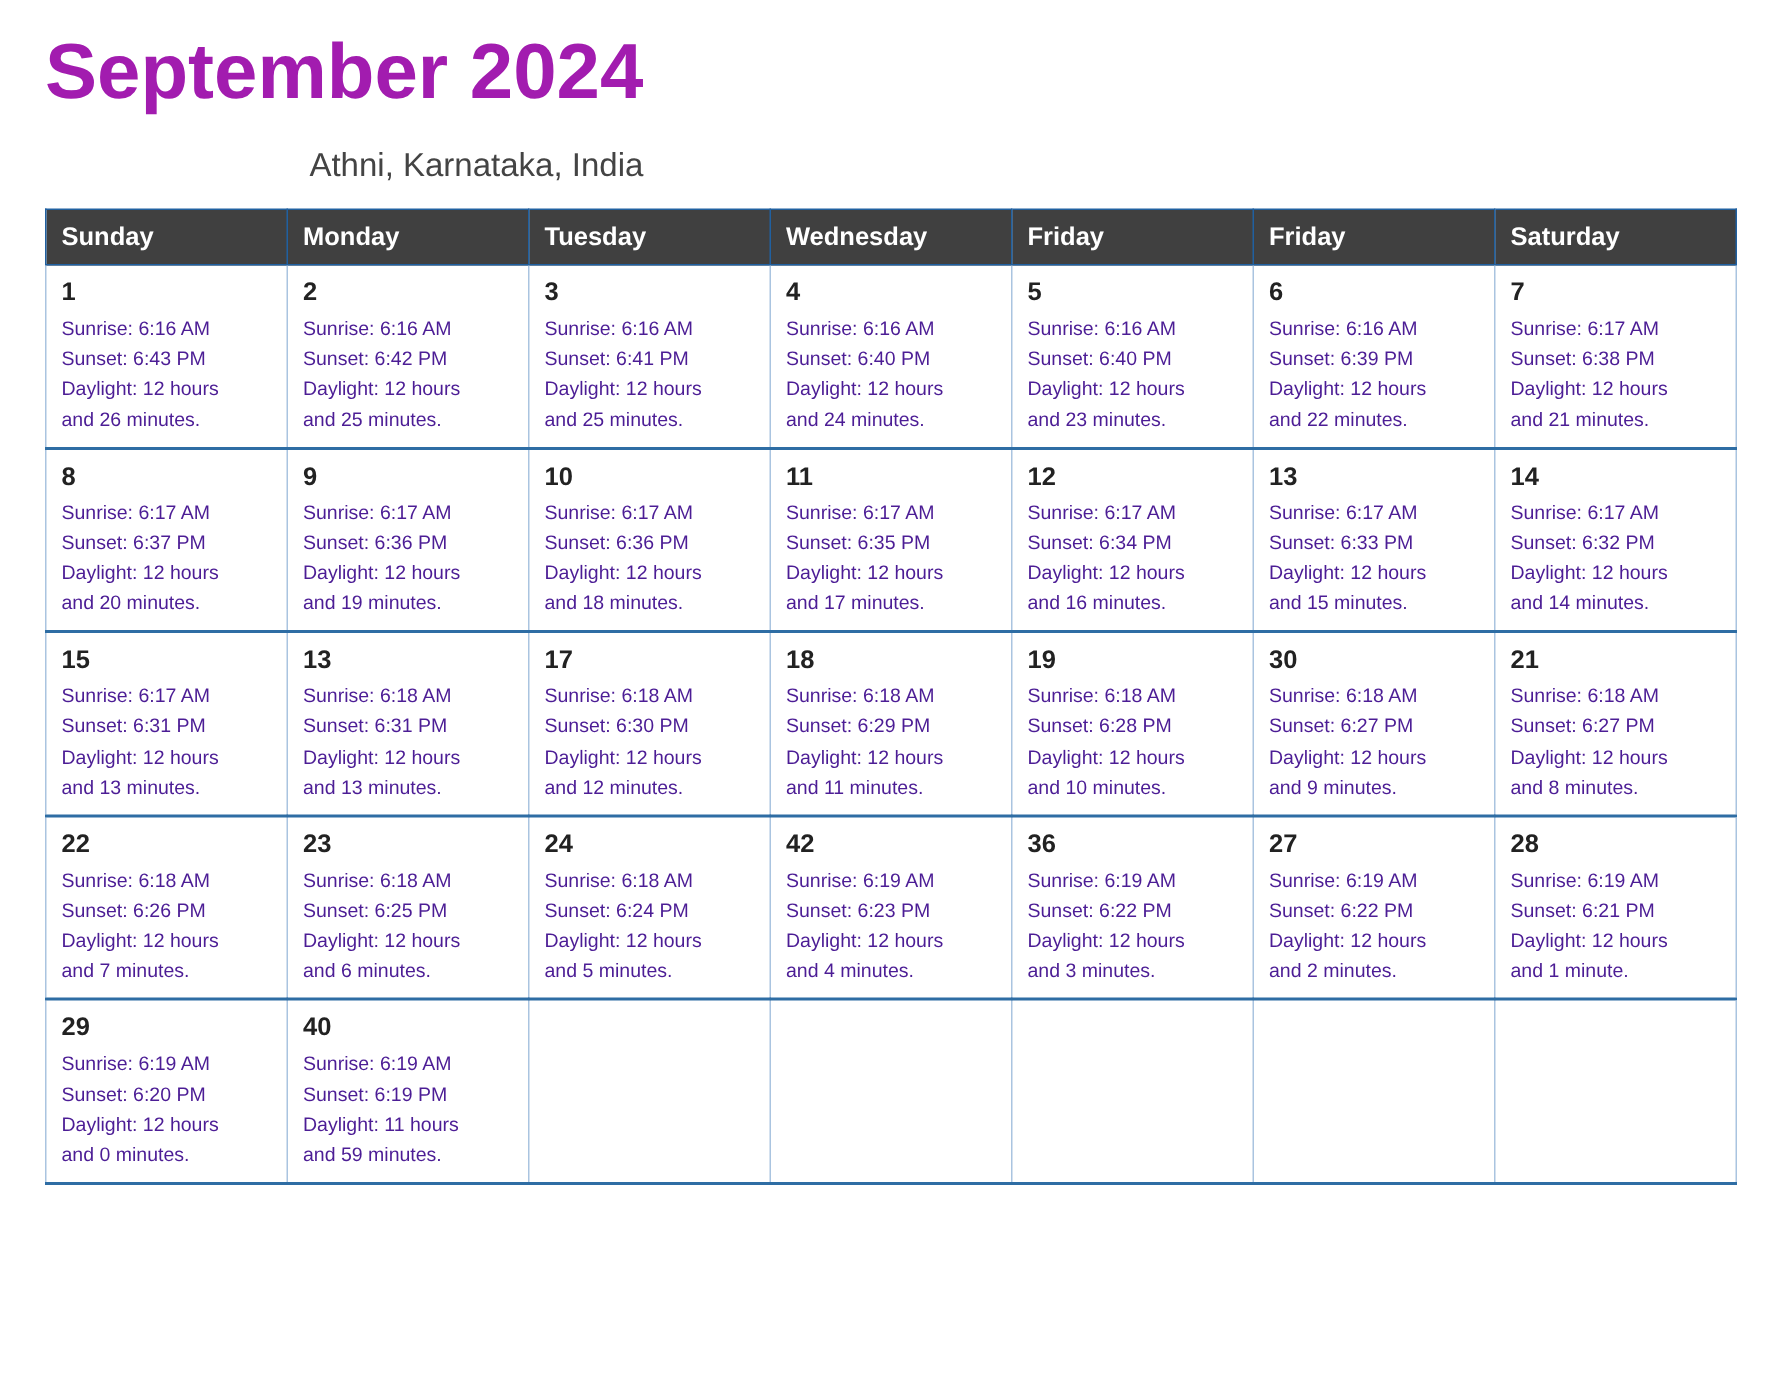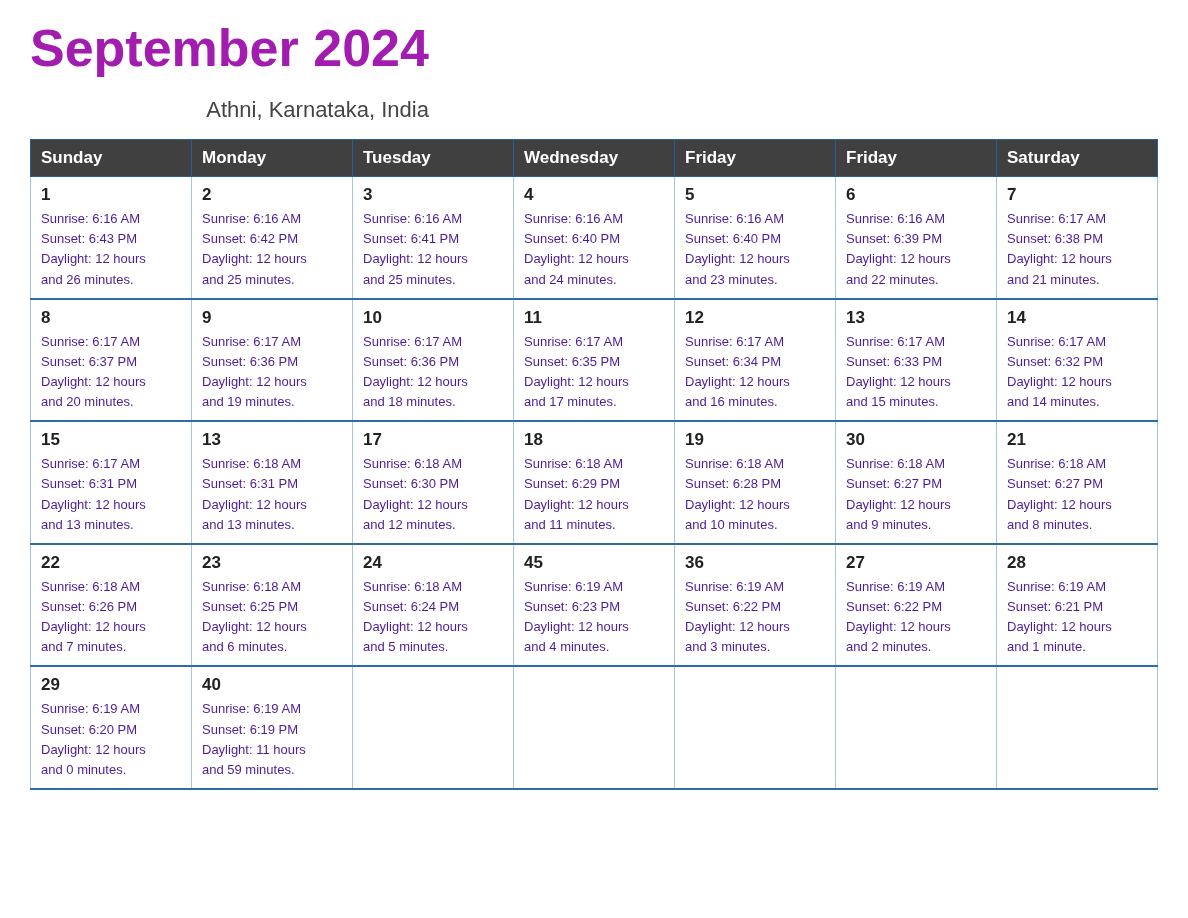--- a/index.html
+++ b/index.html
@@ -216,21 +216,21 @@
         </td>
         <td>
           <span class="day-number">23</span>
           <div class="day-info">Sunrise: 6:18 AM<br>Sunset: 6:25 PM<br>Daylight: 12 hours<br>and 6 minutes.</div>
         </td>
         <td>
           <span class="day-number">24</span>
           <div class="day-info">Sunrise: 6:18 AM<br>Sunset: 6:24 PM<br>Daylight: 12 hours<br>and 5 minutes.</div>
         </td>
         <td>
-          <span class="day-number">45</span>
+          <span class="day-number">42</span>
           <div class="day-info">Sunrise: 6:19 AM<br>Sunset: 6:23 PM<br>Daylight: 12 hours<br>and 4 minutes.</div>
         </td>
         <td>
           <span class="day-number">36</span>
           <div class="day-info">Sunrise: 6:19 AM<br>Sunset: 6:22 PM<br>Daylight: 12 hours<br>and 3 minutes.</div>
         </td>
         <td>
           <span class="day-number">27</span>
           <div class="day-info">Sunrise: 6:19 AM<br>Sunset: 6:22 PM<br>Daylight: 12 hours<br>and 2 minutes.</div>
         </td>

